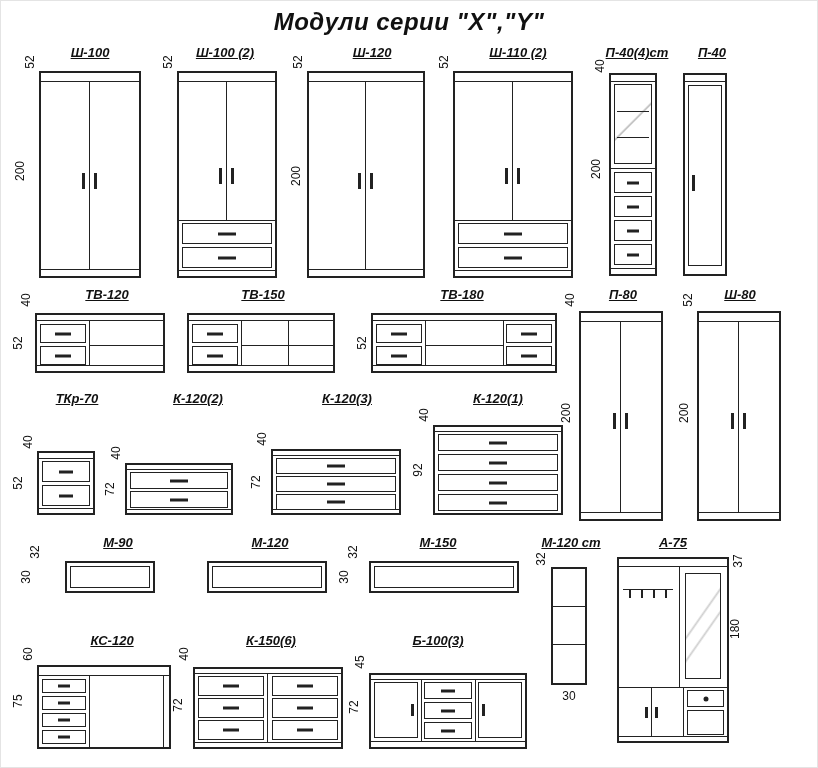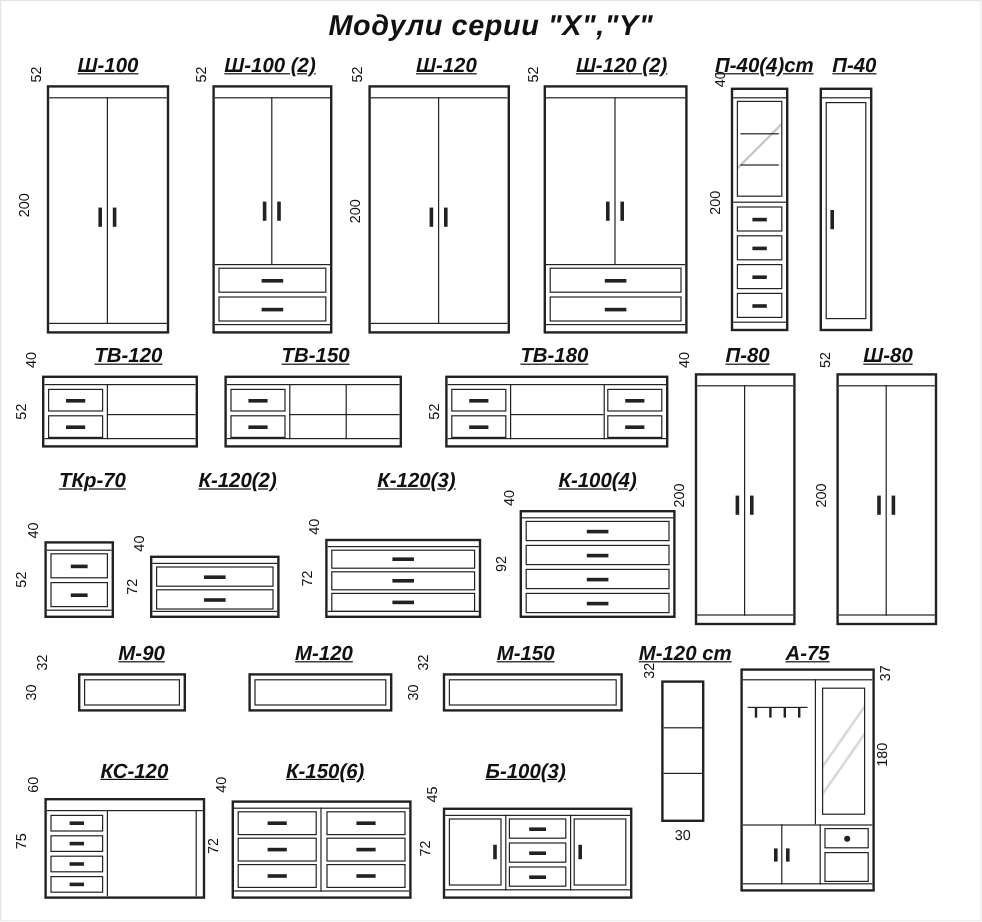--- a/index.html
+++ b/index.html
@@ -1,21 +1,21 @@
 <!DOCTYPE html>
 <html><head>
 <meta charset="utf-8">
 <style>
   *{margin:0;padding:0}
   body{background:#fff}
   .canvas{position:relative;width:818px;height:768px;background:#fff;overflow:hidden;
           font-family:"Liberation Sans",sans-serif;color:#111;border:1px solid #e4e4e4;box-sizing:border-box}
   .title{position:absolute;left:0;right:0;top:7px;text-align:center;font-size:24px;
          font-weight:bold;font-style:italic;letter-spacing:.5px}
-  .mlabel{position:absolute;transform:translateX(-50%);font-size:17px;font-weight:bold;
+  .mlabel{position:absolute;transform:translateX(-50%);font-size:13px;font-weight:bold;
           font-style:italic;text-decoration:underline;white-space:nowrap}
   .vdim{position:absolute;font-size:12px;line-height:14px;width:28px;text-align:center;
         margin-left:-14px;margin-top:-7px;transform:rotate(-90deg);white-space:nowrap}
   .hdim{position:absolute;font-size:12px;line-height:14px;width:28px;text-align:center;
         margin-left:-14px;white-space:nowrap}
   .dw{position:absolute;border:2px solid #222;background:#fff;box-sizing:border-box}
   .e{position:absolute;box-sizing:border-box}
   .bh{border-top:1.5px solid #222;height:0}
   .bv{border-left:1.5px solid #222;width:0}
   .pn{border:1.5px solid #222}
@@ -66,21 +66,21 @@
   <span class="vdim" style="left:297px;top:61px">52</span>
   <span class="vdim" style="left:295px;top:175px">200</span>
   <div class="dw" style="left:306px;top:70px;width:118px;height:207px">
     <i class="e bh" style="left:0;right:0;top:8px"></i>
     <i class="e bh" style="left:0;right:0;bottom:6px"></i>
     <i class="e bv" style="left:56px;top:8px;bottom:6px"></i>
     <i class="e hv" style="left:49px;top:100px;height:16px"></i>
     <i class="e hv" style="left:61px;top:100px;height:16px"></i>
   </div>
 
-  <div class="mlabel" style="left:517px;top:44px">Ш-120 (2)</div>
+  <div class="mlabel" style="left:517px;top:44px">Ш-110 (2)</div>
   <span class="vdim" style="left:443px;top:61px">52</span>
   <div class="dw" style="left:452px;top:70px;width:120px;height:207px">
     <i class="e bh" style="left:0;right:0;top:8px"></i>
     <i class="e bv" style="left:57px;top:8px;height:139px"></i>
     <i class="e hv" style="left:50px;top:95px;height:16px"></i>
     <i class="e hv" style="left:62px;top:95px;height:16px"></i>
     <i class="e bh" style="left:0;right:0;top:147px"></i>
     <div class="e pn" style="left:3px;right:3px;top:150px;height:21px">
       <i class="e hh ctr" style="width:18px"></i>
     </div>
@@ -235,21 +235,21 @@
     </div>
     <div class="e pn" style="left:3px;right:3px;top:25px;height:16px">
       <i class="e hh ctr" style="width:18px"></i>
     </div>
     <div class="e pn" style="left:3px;right:3px;top:43px;height:16px">
       <i class="e hh ctr" style="width:18px"></i>
     </div>
     <i class="e bh" style="left:0;right:0;bottom:3px"></i>
   </div>
 
-  <div class="mlabel" style="left:497px;top:390px">К-100(4)</div>
+  <div class="mlabel" style="left:497px;top:390px">К-120(1)</div>
   <span class="vdim" style="left:423px;top:414px">40</span>
   <span class="vdim" style="left:417px;top:469px">92</span>
   <div class="dw" style="left:432px;top:424px;width:130px;height:90px">
     <i class="e bh" style="left:0;right:0;top:4px"></i>
     <div class="e pn" style="left:3px;right:3px;top:7px;height:17px">
       <i class="e hh ctr" style="width:18px"></i>
     </div>
     <div class="e pn" style="left:3px;right:3px;top:27px;height:17px">
       <i class="e hh ctr" style="width:18px"></i>
     </div>

